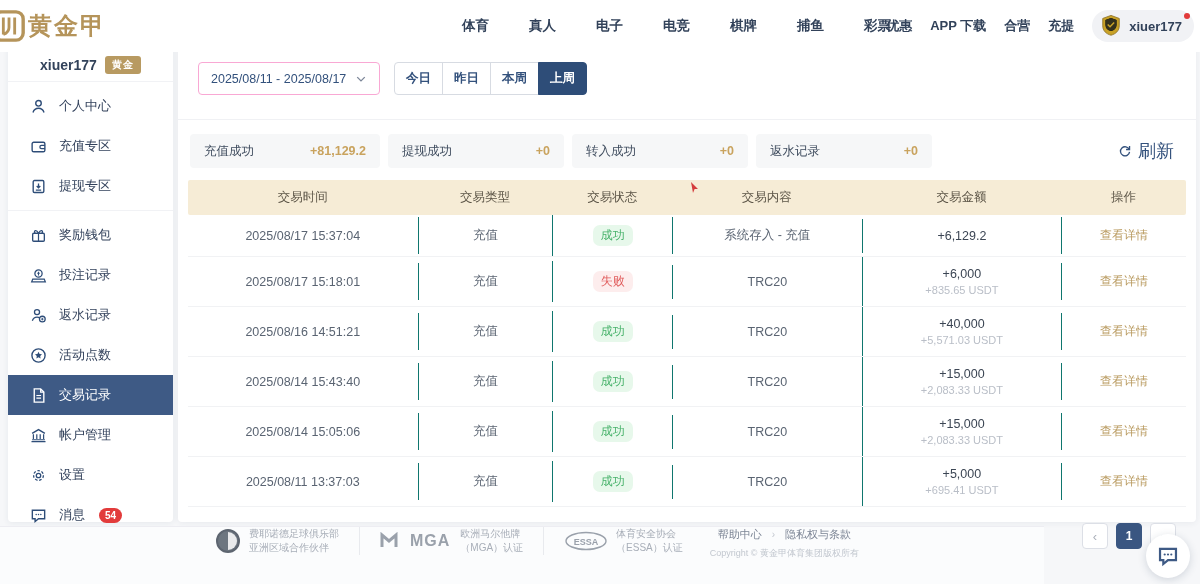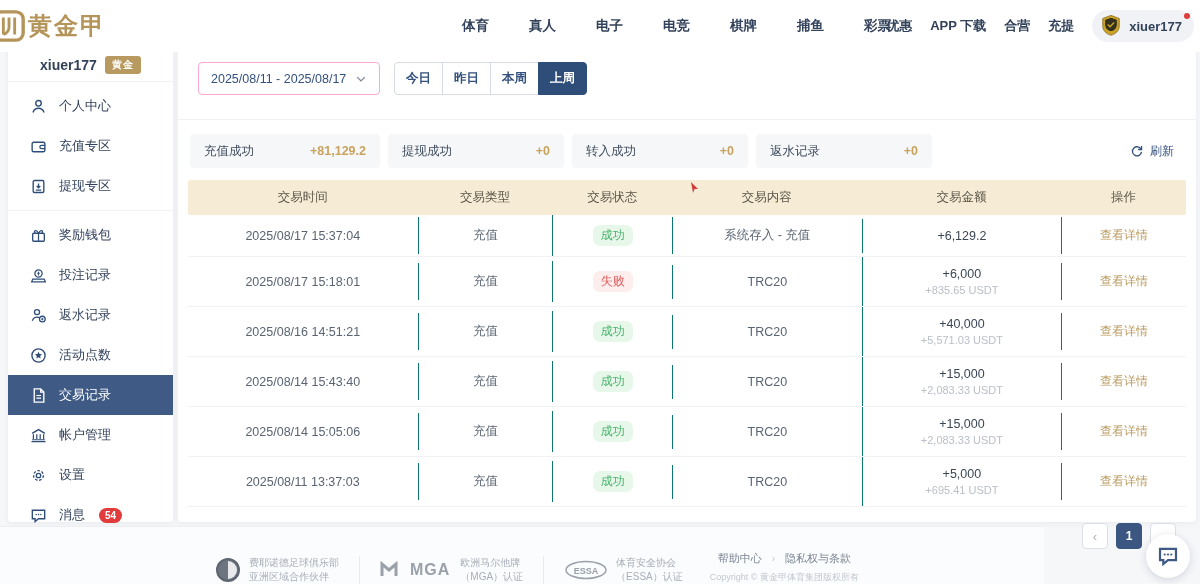--- a/index.html
+++ b/index.html
@@ -47,21 +47,21 @@
   .tab:first-child { border-radius:4px 0 0 4px; margin-left:0; }
   .tab:last-child { border-radius:0 4px 4px 0; }
   .tab.active { background:#2e4d78; border-color:#2e4d78; color:#fff; z-index:1; }
   .section-divider { height:1px; background:#f0f1f4; margin-top:24px; }
 
   .stats-row { display:flex; align-items:center; gap:8px; margin:14px 12px 0 12px; }
   .stat-pill { background:#f6f7f8; border-radius:4px; height:34px; display:flex; align-items:center; justify-content:space-between; padding:0 14px; width:176px; }
   .stat-pill:first-child { width:190px; }
   .stat-pill .slabel { font-size:12.5px; color:#3f4c5e; }
   .stat-pill .svalue { font-size:12.5px; font-weight:bold; color:#c9a35e; }
-  .refresh-btn { margin-left:auto; display:flex; align-items:center; gap:6px; color:#33517c; font-size:12px; cursor:pointer; padding-right:10px; }
+  .refresh-btn { margin-left:auto; display:flex; align-items:center; gap:6px; color:#33517c; font-size:18px; cursor:pointer; padding-right:10px; }
   .refresh-btn svg { width:14px; height:14px; }
 
   
   .tx-table { margin:12px 10px 0 10px; }
   .thead { display:grid; grid-template-columns:23% 13.5% 12% 19% 20% 12.5%; background:#f6ecd6; border-radius:2px; }
   .thead .hcell { font-size:12.5px; color:#5d5648; text-align:center; padding:9px 0; position:relative; }
   .cursor-artifact { position:absolute; left:18px; top:2px; width:9px; height:12px; color:#d43c3c; }
   .trow { display:grid; grid-template-columns:23% 13.5% 12% 19% 20% 12.5%; border-bottom:1px solid #f1f2f4; align-items:center; }
   .tcell { text-align:center; font-size:12.5px; color:#5a6472; padding:10px 4px; border-left:1px solid #0f766e; }
   .tcell:first-child { border-left:none; }
@@ -71,21 +71,21 @@
   .amt-main { font-size:12.5px; color:#3c4654; }
   .amt-sub { font-size:11px; color:#b9bec7; margin-top:3px; }
   .action-link { font-size:12px; color:#b99a5f; cursor:pointer; }
 
   
   .pagination { display:flex; justify-content:flex-end; gap:8px; margin:16px 20px 0 0; }
   .page-btn { width:26px; height:26px; border:1px solid #dcdfe6; border-radius:4px; background:#fff; display:flex; align-items:center; justify-content:center; font-size:13px; color:#aab0ba; cursor:pointer; }
   .page-btn.current { background:#3a5681; border-color:#3a5681; color:#fff; font-weight:bold; font-size:12px; }
 
   
-  .page-footer { position:absolute; left:0; bottom:0; width:1044px; height:58px; background:#fbfcfd; border-top:1px solid #ededf2; display:flex; align-items:flex-end; }
+  .page-footer { position:absolute; left:0; bottom:0; width:1044px; height:58px; background:#fbfcfd; border-top:1px solid #ededf2; display:flex; align-items:flex-start; }
   .certs { display:flex; align-items:center; margin-left:215px; }
   .cert { display:flex; align-items:center; gap:8px; }
   .cert-sep { width:1px; height:28px; background:#e8eaee; margin:0 20px; }
   .cert-lines { font-size:10px; color:#a8aeb8; line-height:14px; white-space:nowrap; }
   .cert-icon { display:inline-flex; color:#9aa1ab; }
   .mga-word { font-size:16px; font-weight:bold; color:#9aa1ab; letter-spacing:1px; margin-right:2px; }
   .footer-right { margin-left:auto; margin-right:185px; text-align:center; }
   .footer-links { display:flex; align-items:center; gap:10px; justify-content:center; }
   .footer-link { font-size:11px; color:#7b8494; cursor:pointer; }
   .flink-sep { font-size:10px; color:#c3c8d0; }

